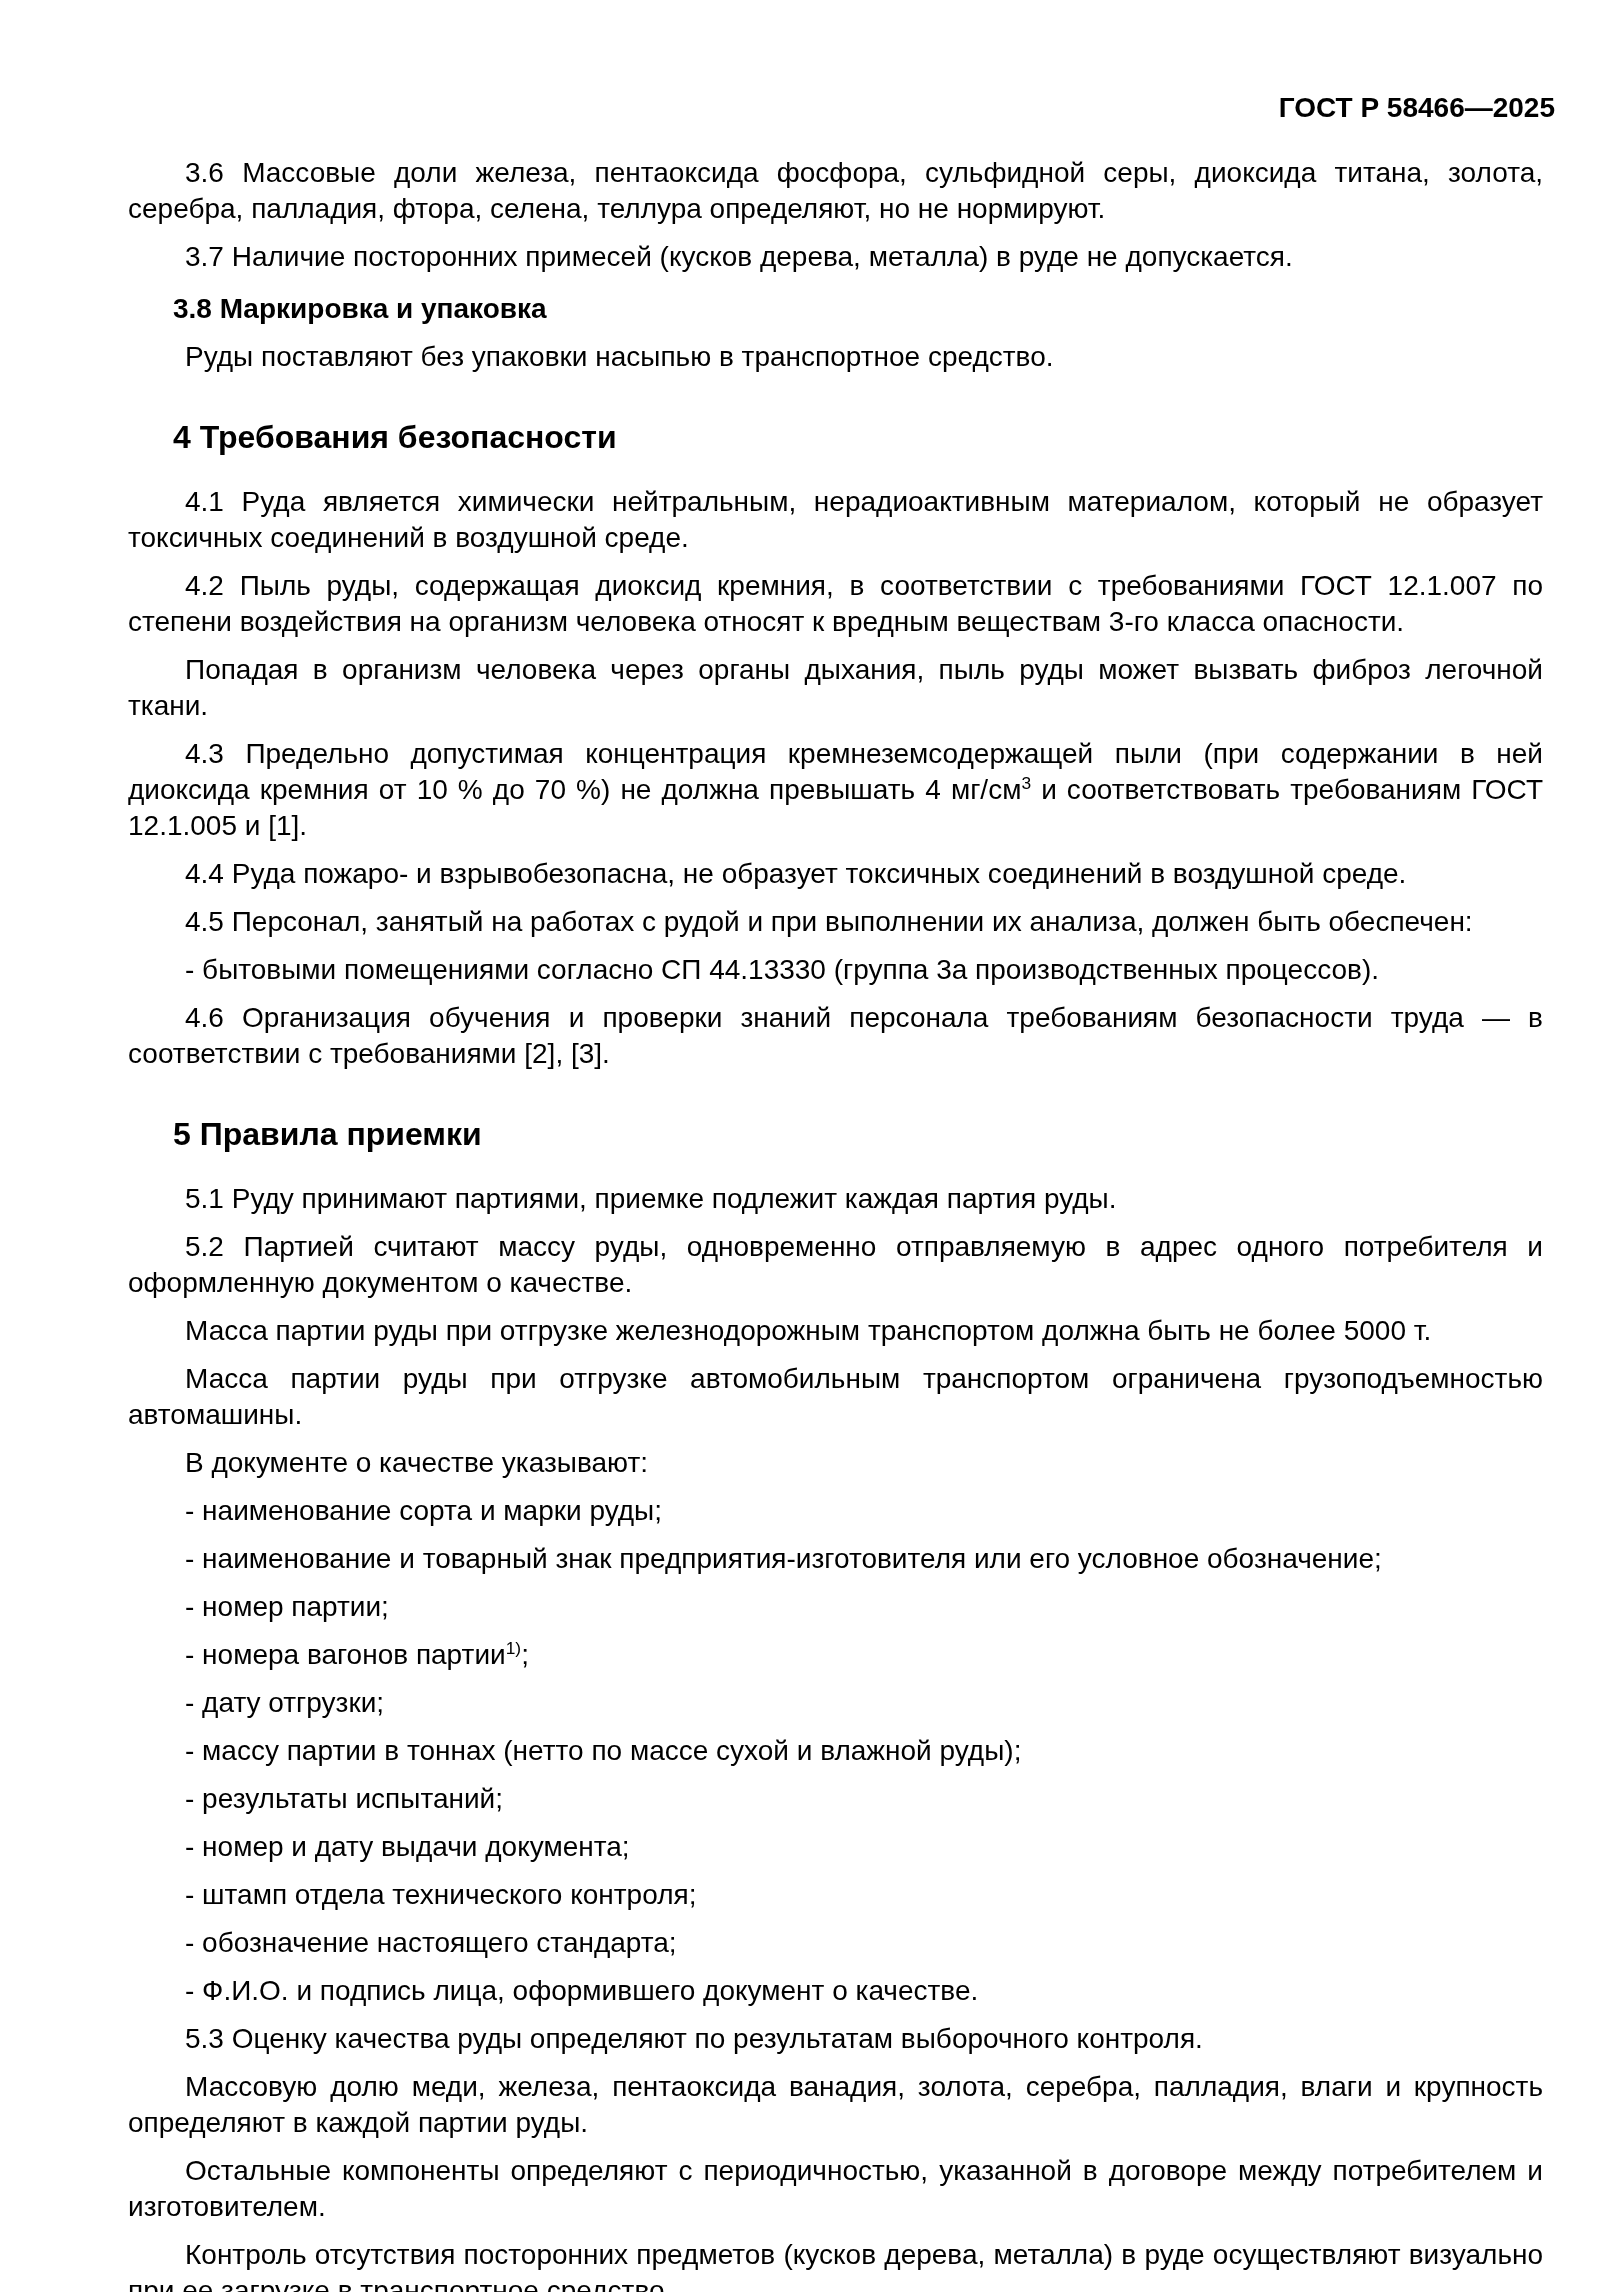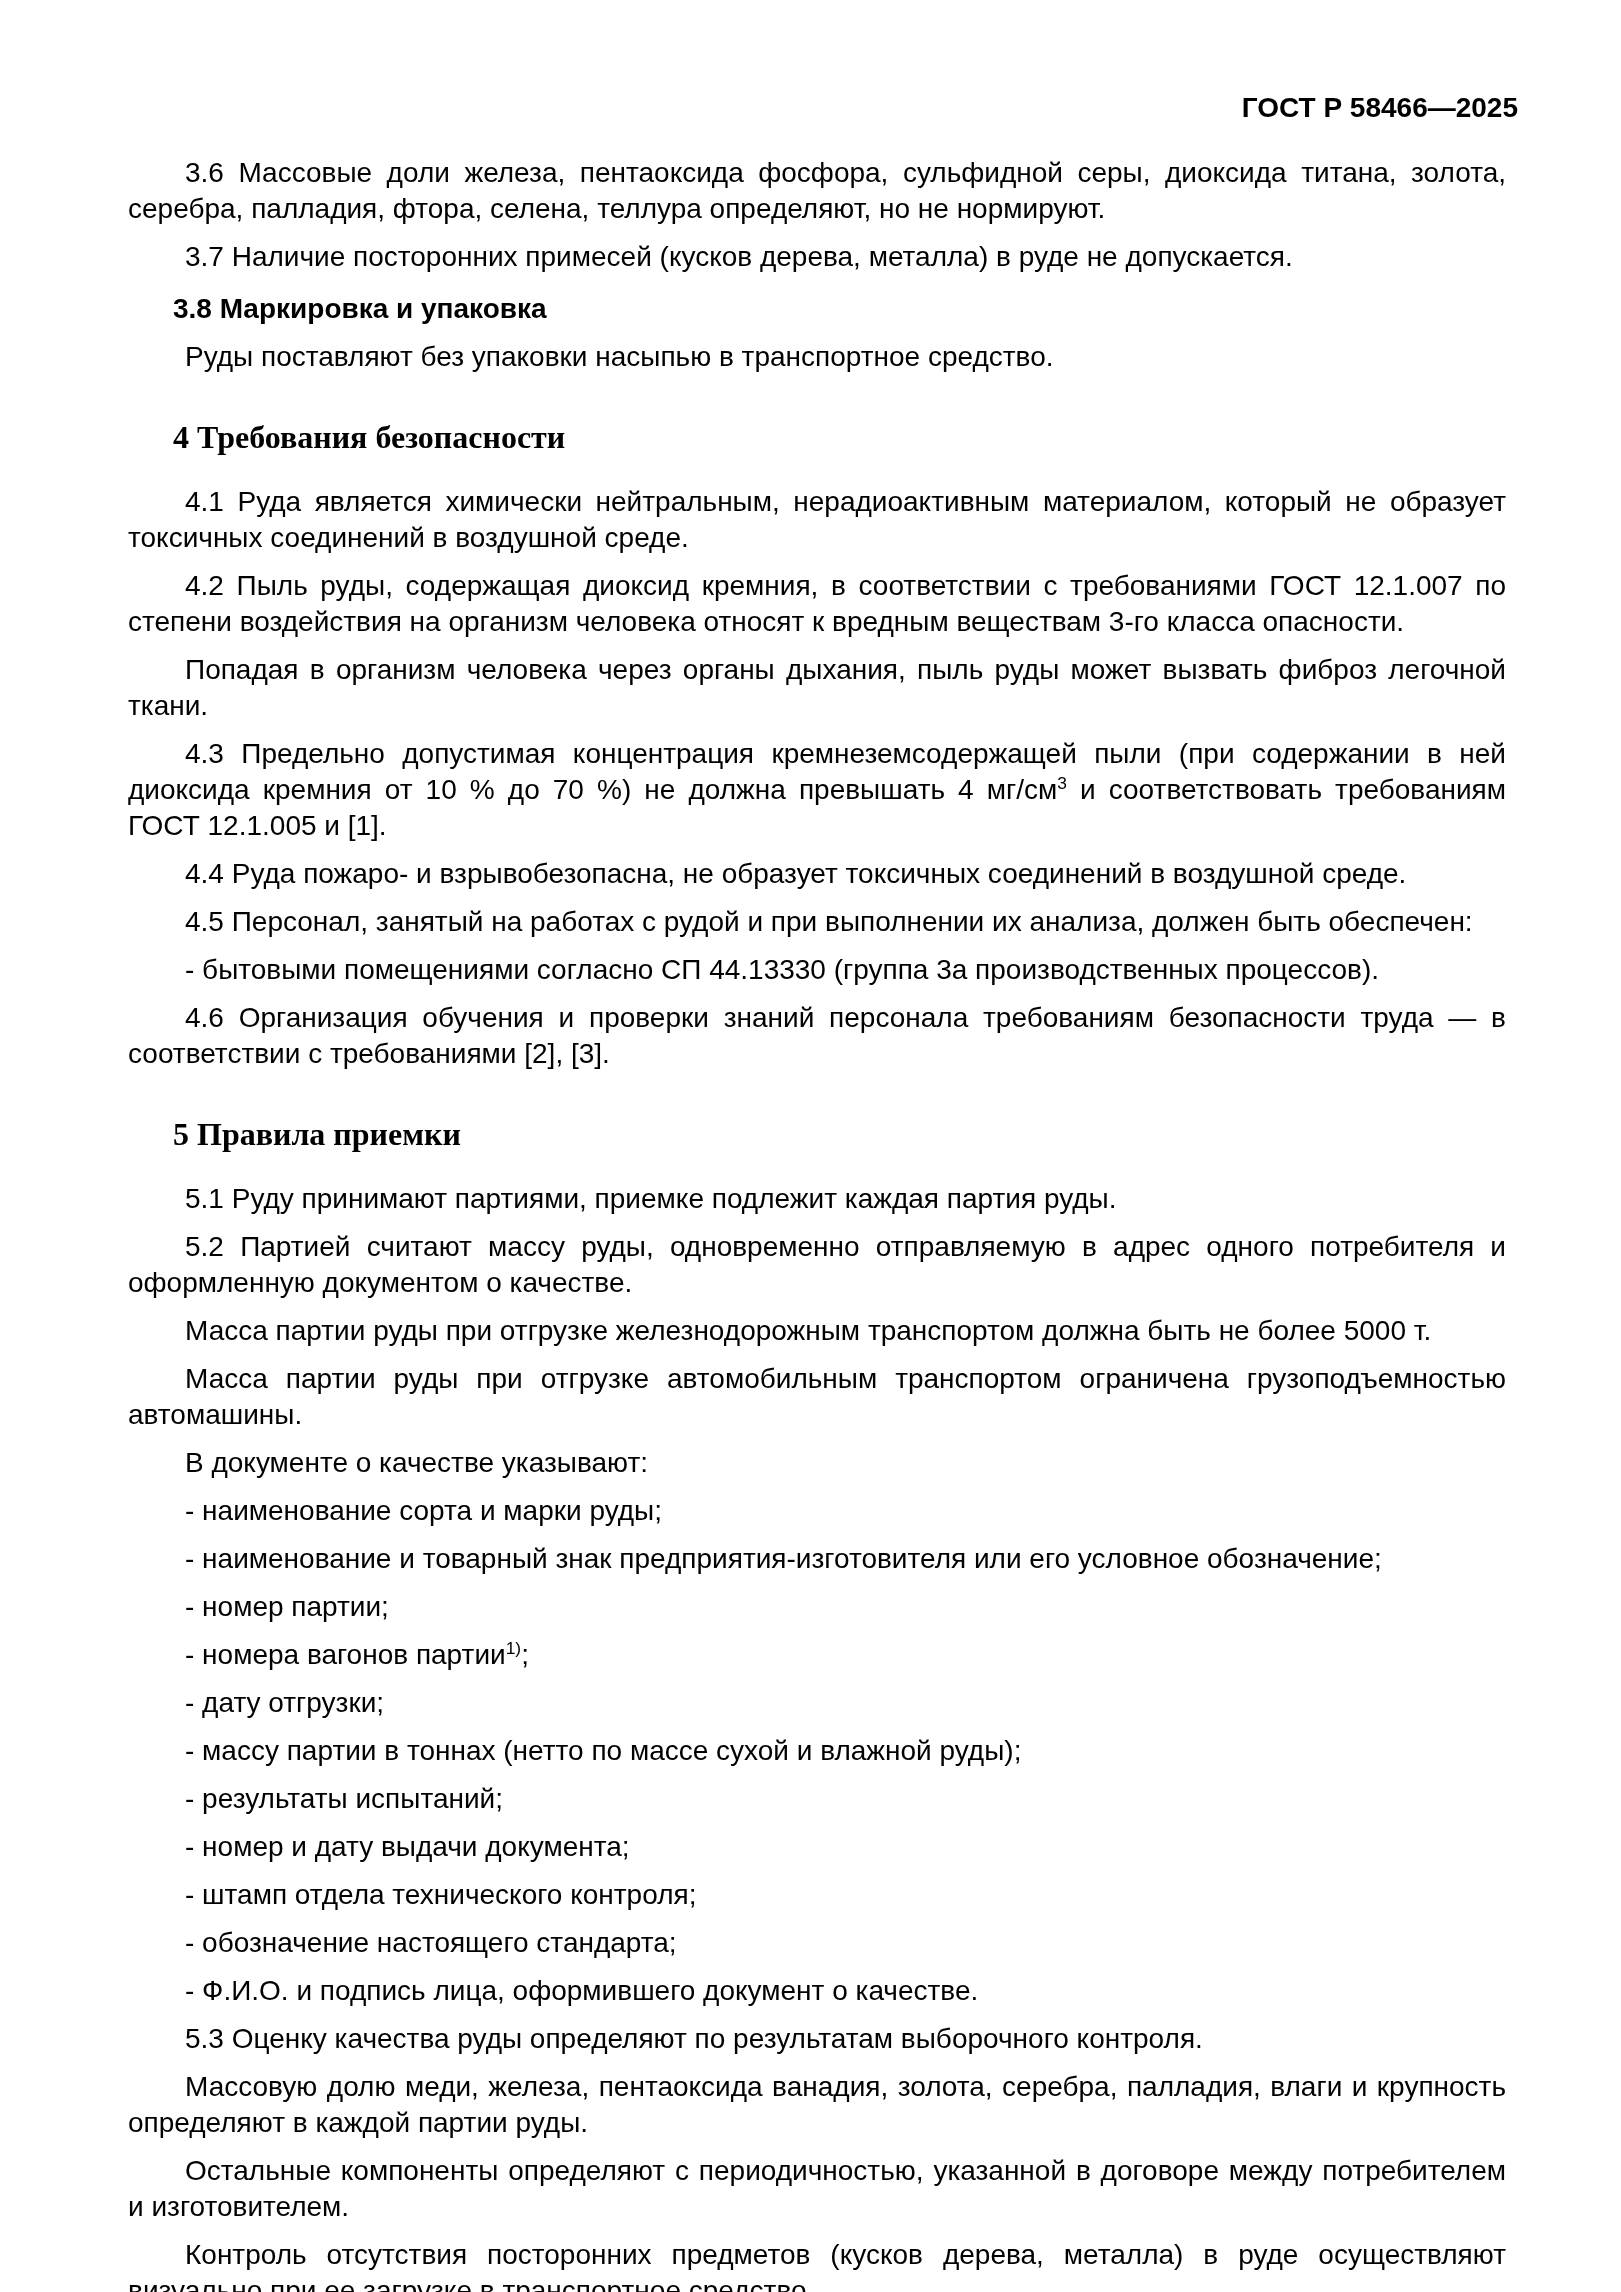--- a/index.html
+++ b/index.html
@@ -7,21 +7,21 @@
     padding: 0;
     background: #e8e8e8;
   }
   .page {
     position: relative;
     width: 1621px;
     height: 2293px;
     margin: 0 auto;
     background: #ffffff;
     box-sizing: border-box;
-    padding: 90px 103px 0 116px;
+    padding: 90px 66px 0 116px;
     font-family: "Liberation Sans", "DejaVu Sans", sans-serif;
     font-size: 28px;
     line-height: 36px;
     color: #000000;
     overflow: hidden;
   }
   .running-header {
     text-align: right;
     font-weight: bold;
     margin-bottom: 29px;
@@ -35,21 +35,20 @@
     margin: 15.7px 0 11.8px 0;
     font-weight: bold;
     text-indent: 57px;
   }
   .h-section {
     margin: 43px 0 27.4px 0;
     font-weight: bold;
     font-size: 32px;
     line-height: 39px;
     text-indent: 57px;
-    font-family: Liberation Serif, serif;
   }
   sup.sup {
     font-size: 0.62em;
     line-height: 0;
     vertical-align: super;
   }
   .footnote-area {
     margin-top: 41px;
   }
   .footnote-rule {

